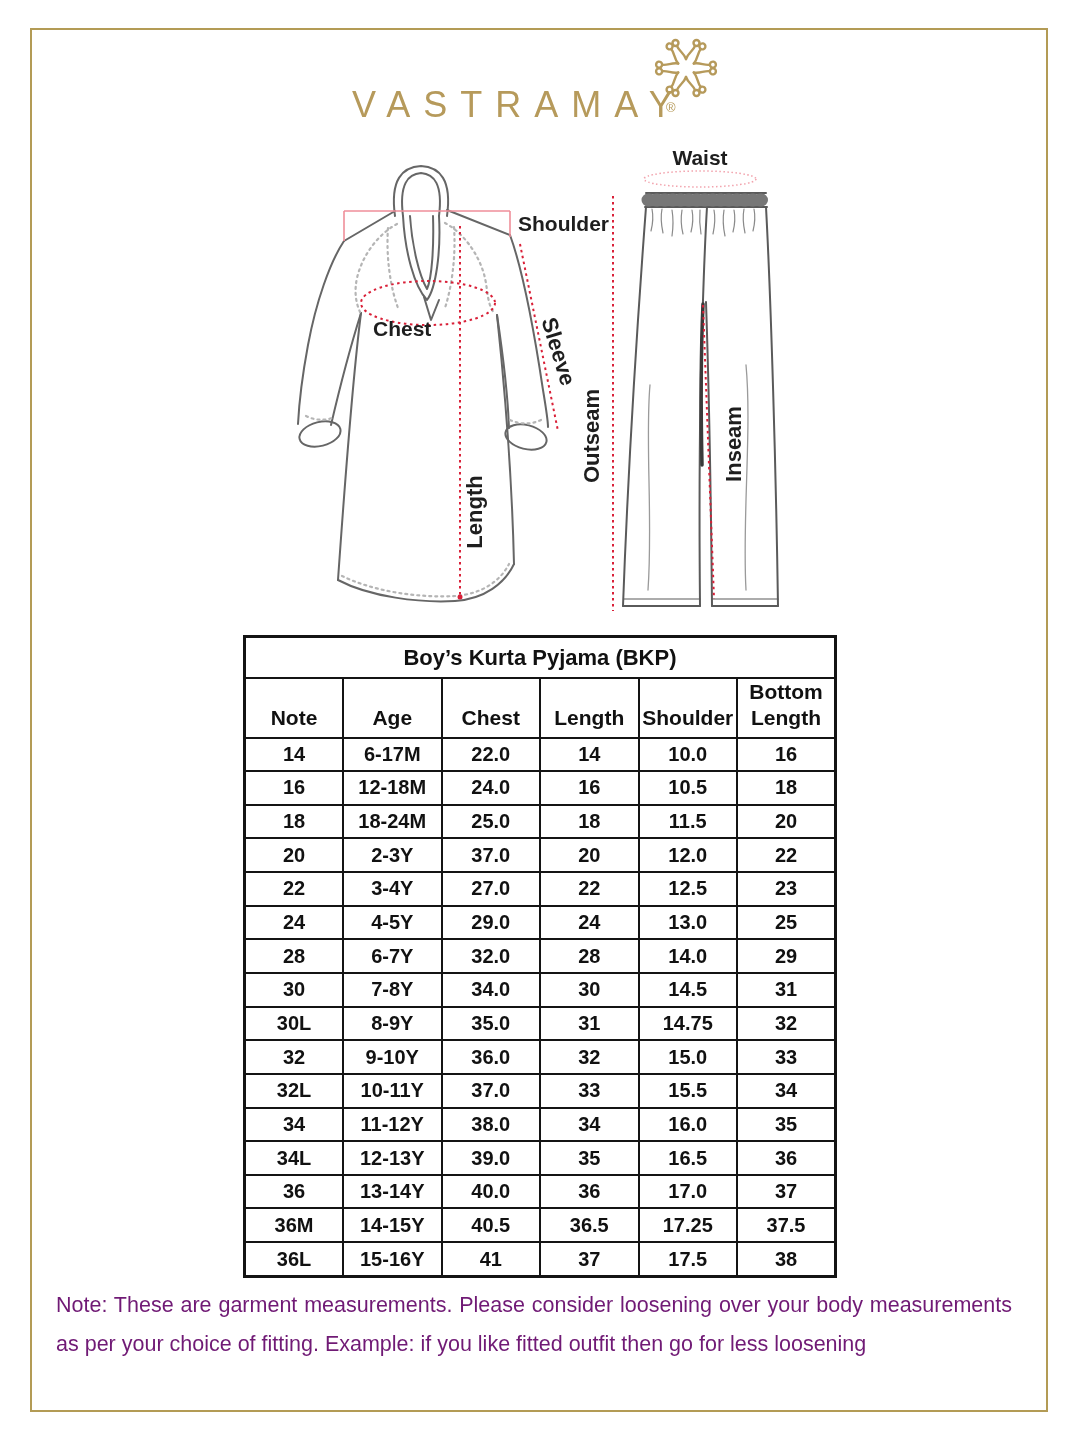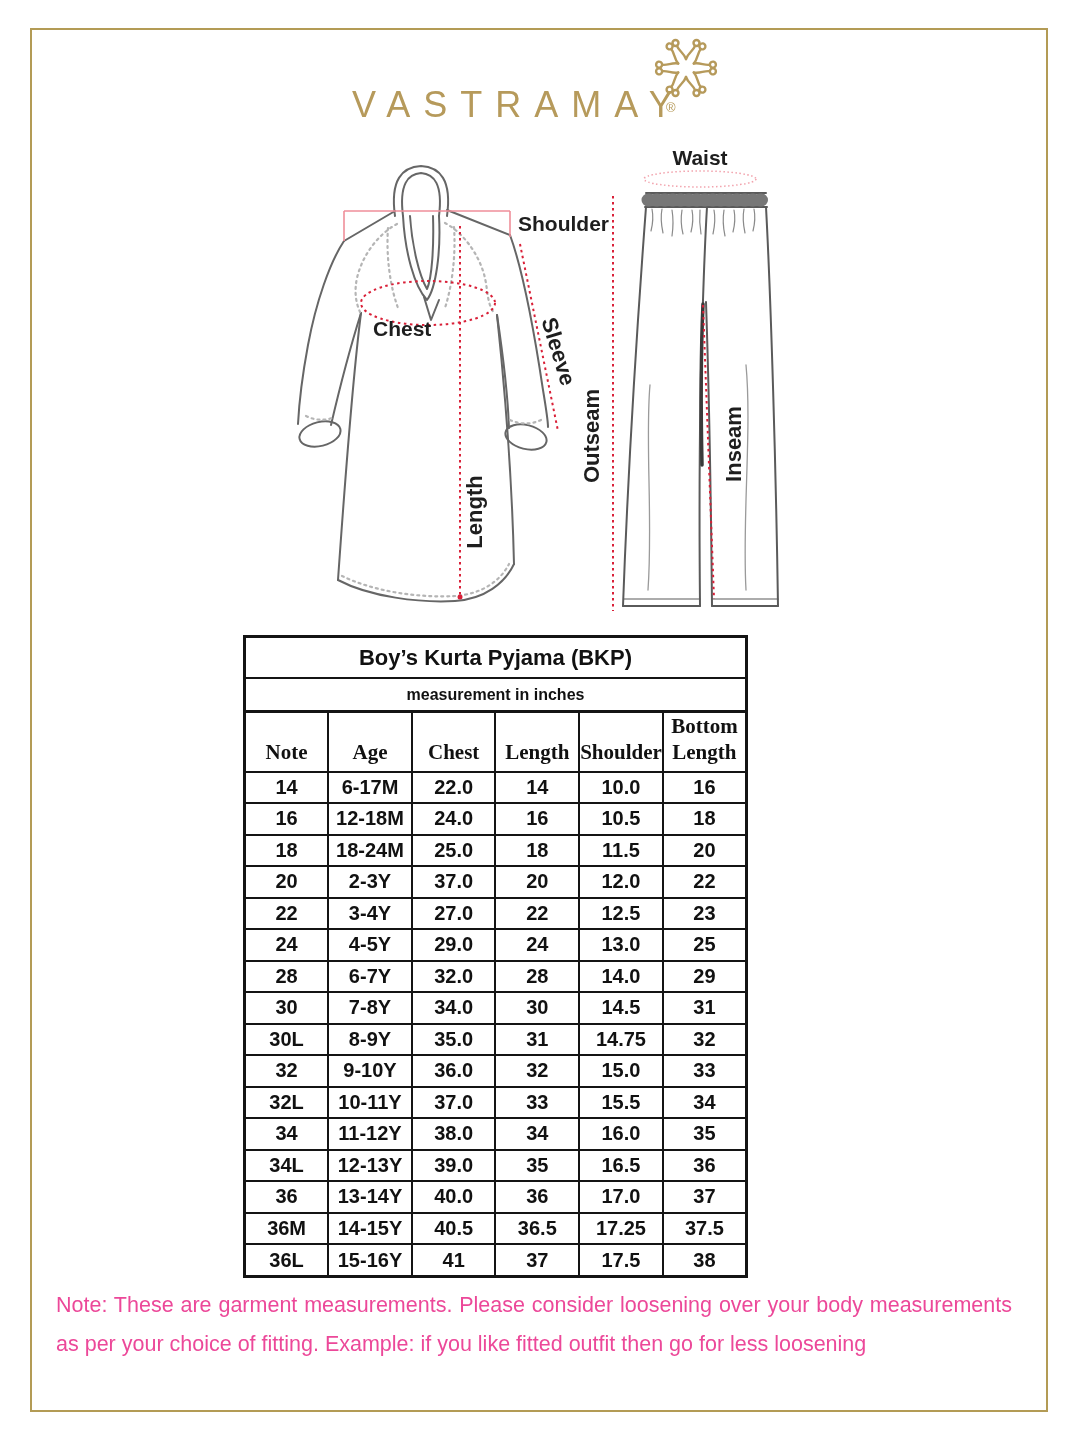--- a/index.html
+++ b/index.html
@@ -23,38 +23,38 @@
   .ornament{position:absolute;left:652px;top:34px;width:68px;height:68px;}
   
   .diagram-svg{position:absolute;left:270px;top:140px;width:530px;height:500px;}
   .diagram-svg text{
     font-family:"Liberation Sans",sans-serif;font-weight:600;fill:#1e1e1e;
     font-size:21px;
   }
   .diagram-svg text.rot{font-size:22px;}
   
   table.size-chart{
-    position:absolute;left:243px;top:635px;width:505px;height:643px;
+    position:absolute;left:243px;top:635px;width:594px;height:643px;
     border-collapse:collapse;table-layout:fixed;
     border:3px solid #141414;
   }
   .size-chart td,.size-chart th{
     border:2px solid #141414;text-align:center;vertical-align:middle;
     color:#111;font-weight:bold;padding:0;overflow:hidden;
   }
   .size-chart tr.title-row td{font-size:22px;height:39px;}
   .size-chart tr.subtitle-row td{font-size:16px;height:31px;border-bottom-width:3px;}
   .size-chart tr.head-row th{
-    font-size:21px;height:49px;vertical-align:bottom;padding-bottom:5px;line-height:1.25;font-family:Liberation Serif, serif;
+    font-size:21px;height:49px;vertical-align:bottom;padding-bottom:5px;line-height:1.25;
   }
   .size-chart tbody td{font-size:20px;height:29px;}
   
   .note{
     position:absolute;left:56px;right:68px;top:1286px;
-    font-size:21.5px;line-height:1.8;color:#ec4899;
+    font-size:21.5px;line-height:1.8;color:#701a75;
   }
   .note .l1{text-align:justify;text-align-last:justify;}
   .note .l2{text-align:left;}
 </style>
 </head>
 <body>
 
 <div class="frame"></div>
 
 <div class="brand-name">VASTRAMAY</div>
@@ -150,23 +150,20 @@
   <text x="700" y="165" text-anchor="middle">Waist</text>
   <text class="rot" transform="translate(593,436) rotate(-90)" text-anchor="middle" dominant-baseline="middle" font-size="23">Outseam</text>
   <text class="rot" transform="translate(735,444) rotate(-90)" text-anchor="middle" dominant-baseline="middle">Inseam</text>
 </svg>
 
 <table class="size-chart">
   <thead>
     <tr class="title-row">
       <td colspan="6">Boy’s Kurta Pyjama (BKP)</td>
     </tr>
-    <tr class="subtitle-row">
-      <td colspan="6">measurement in inches</td>
-    </tr>
     <tr class="head-row">
       <th>Note</th>
       <th>Age</th>
       <th>Chest</th>
       <th>Length</th>
       <th>Shoulder</th>
       <th>Bottom Length</th>
     </tr>
   </thead>
   <tbody>

